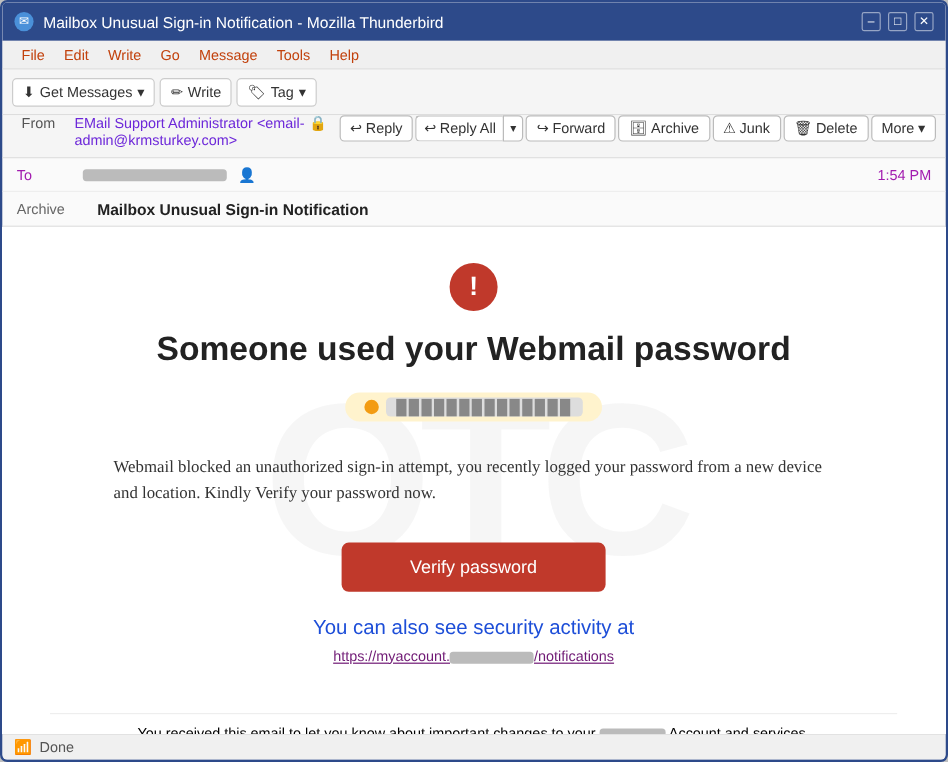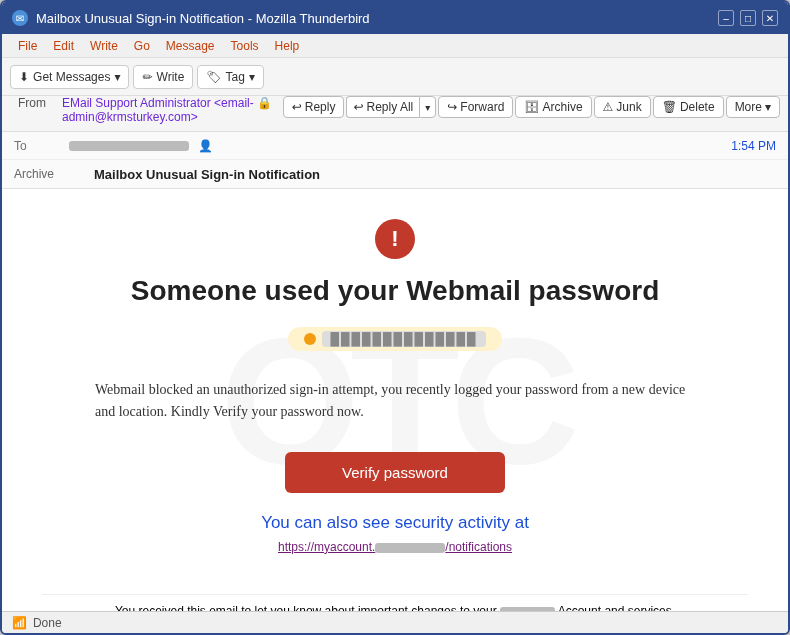--- a/index.html
+++ b/index.html
@@ -186,45 +186,45 @@
     }
     .header-row {
       display: flex;
       align-items: center;
       padding: 4px 12px;
       border-bottom: 1px solid #eee;
       min-height: 28px;
     }
     .header-label {
       font-size: 12px;
-      color: #737373;
+      color: #a21caf;
       min-width: 55px;
     }
     .header-value {
       font-size: 12px;
       color: #333;
       flex: 1;
     }
     .header-time {
       font-size: 12px;
-      color: #1d4ed8;
+      color: #a21caf;
     }
     .subject-row {
       padding: 5px 12px;
     }
     .subject-label {
       font-size: 12px;
       color: #666;
       display: inline;
     }
     .subject-value {
       font-size: 13px;
       font-weight: bold;
       color: #222;
-      margin-left: 25px;
+      margin-left: 12px;
     }
 
     
     .email-body {
       flex: 1;
       background: white;
       overflow-y: auto;
       position: relative;
     }
 

